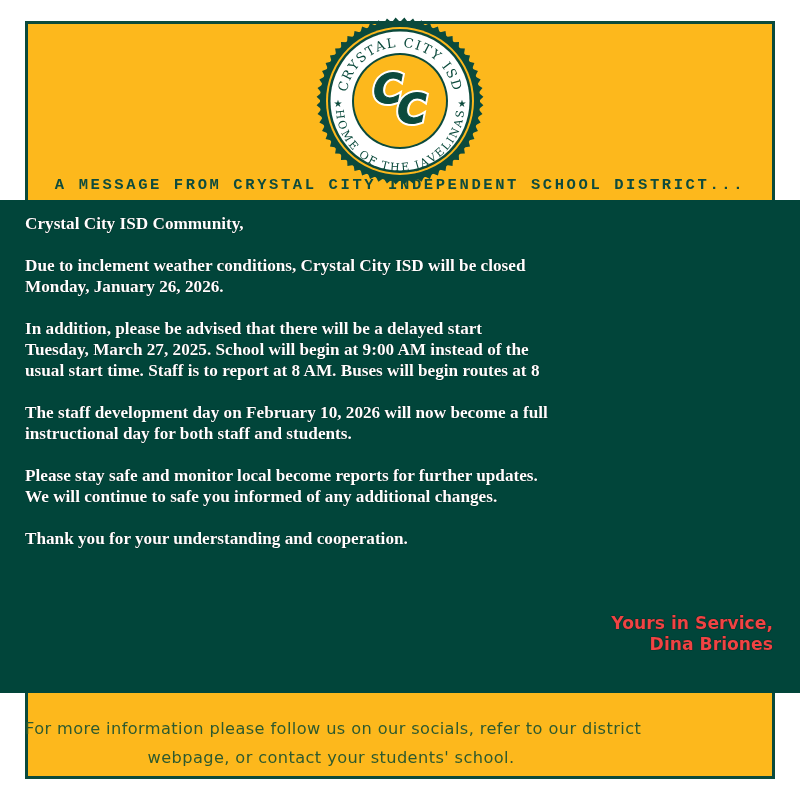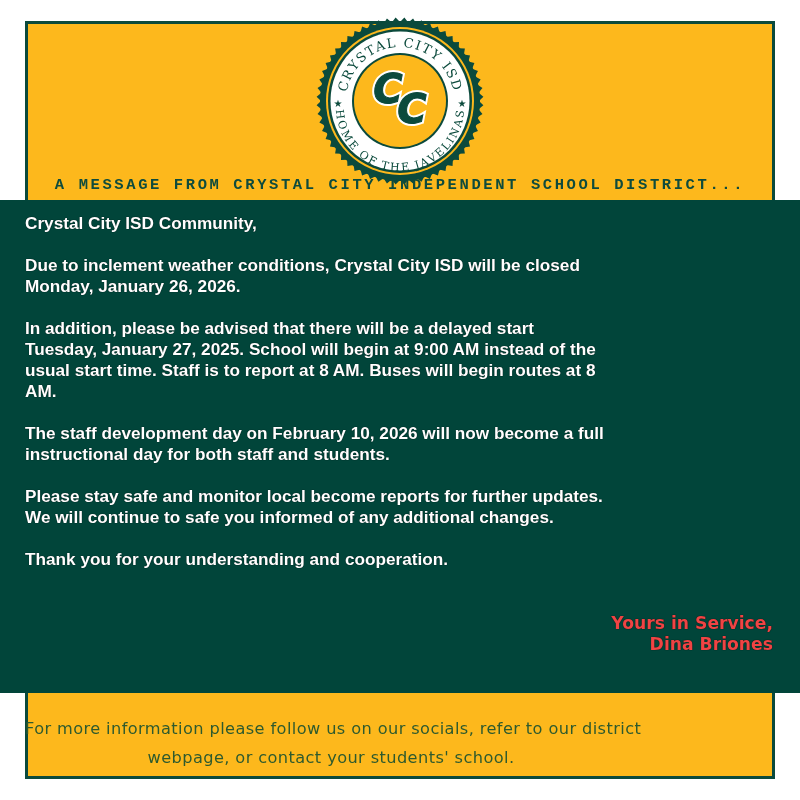--- a/index.html
+++ b/index.html
@@ -50,21 +50,21 @@
       width: 800px;
       height: 493px;
       background: #01453A;
     }
     .body-text {
       position: absolute;
       left: 25px;
       top: 213px;
       width: 760px;
       color: #ffffff;
-      font-family: Liberation Sans, sans-serif;
+      font-family: Liberation Serif, serif;
       font-weight: bold;
       font-size: 17.2px;
       line-height: 21px;
       text-shadow: 0 0 1px #000;
     }
     .body-text p {
       margin: 0 0 21px 0;
     }
     .body-text p span {
       display: block;
@@ -145,23 +145,22 @@
 <div class="body-text">
   <p>
       <span>Crystal City ISD Community,</span>
     </p>
   <p>
     <span>Due to inclement weather conditions, Crystal City ISD will be closed</span>
     <span>Monday, January 26, 2026.</span>
   </p>
   <p>
     <span>In addition, please be advised that there will be a delayed start</span>
-    <span>Tuesday, January 27, 2025. School will begin at 9:00 AM instead of the</span>
+    <span>Tuesday, March 27, 2025. School will begin at 9:00 AM instead of the</span>
     <span>usual start time. Staff is to report at 8 AM. Buses will begin routes at 8</span>
-    <span>AM.</span>
   </p>
   <p>
     <span>The staff development day on February 10, 2026 will now become a full</span>
     <span>instructional day for both staff and students.</span>
   </p>
   <p>
     <span>Please stay safe and monitor local become reports for further updates.</span>
     <span>We will continue to safe you informed of any additional changes.</span>
   </p>
   <p>

